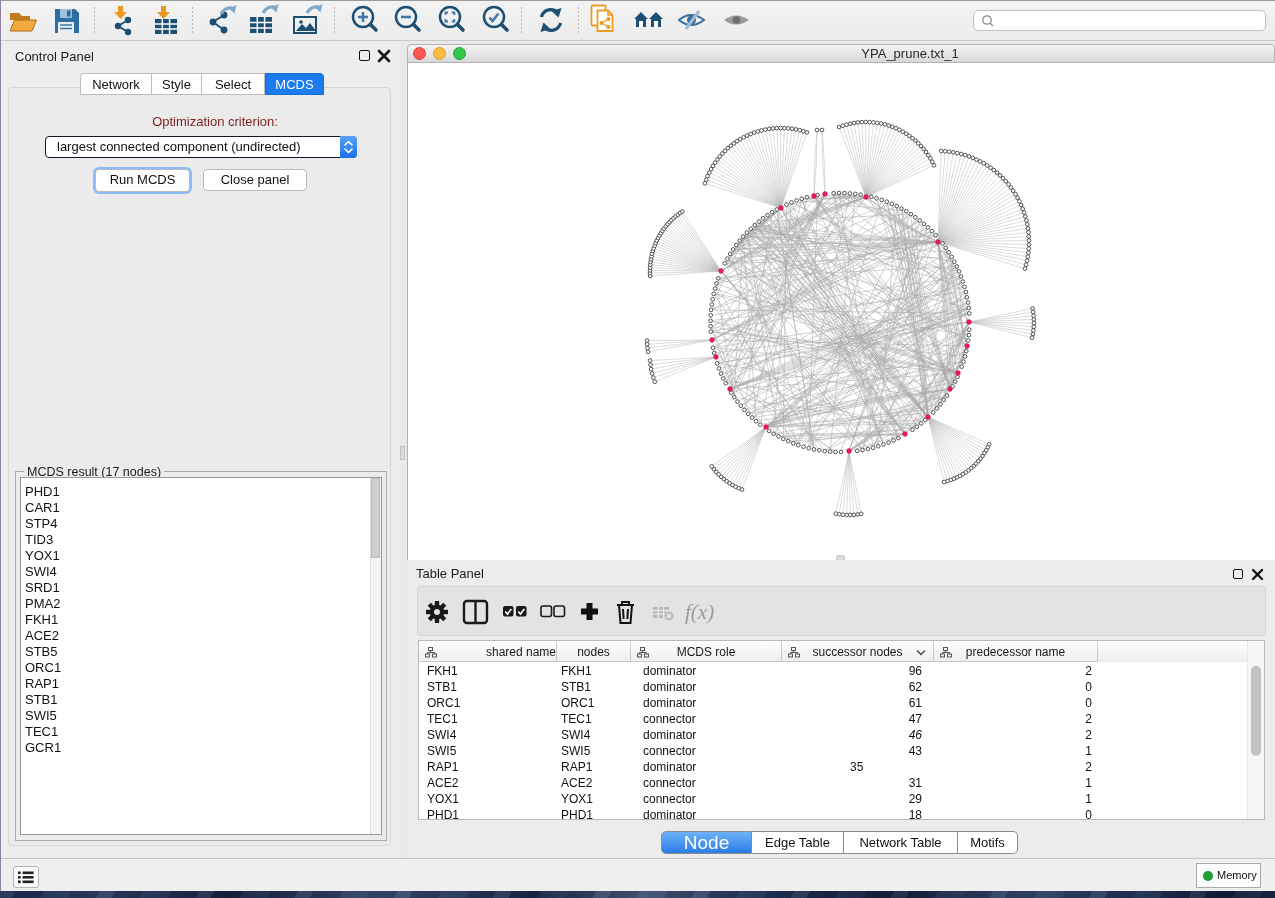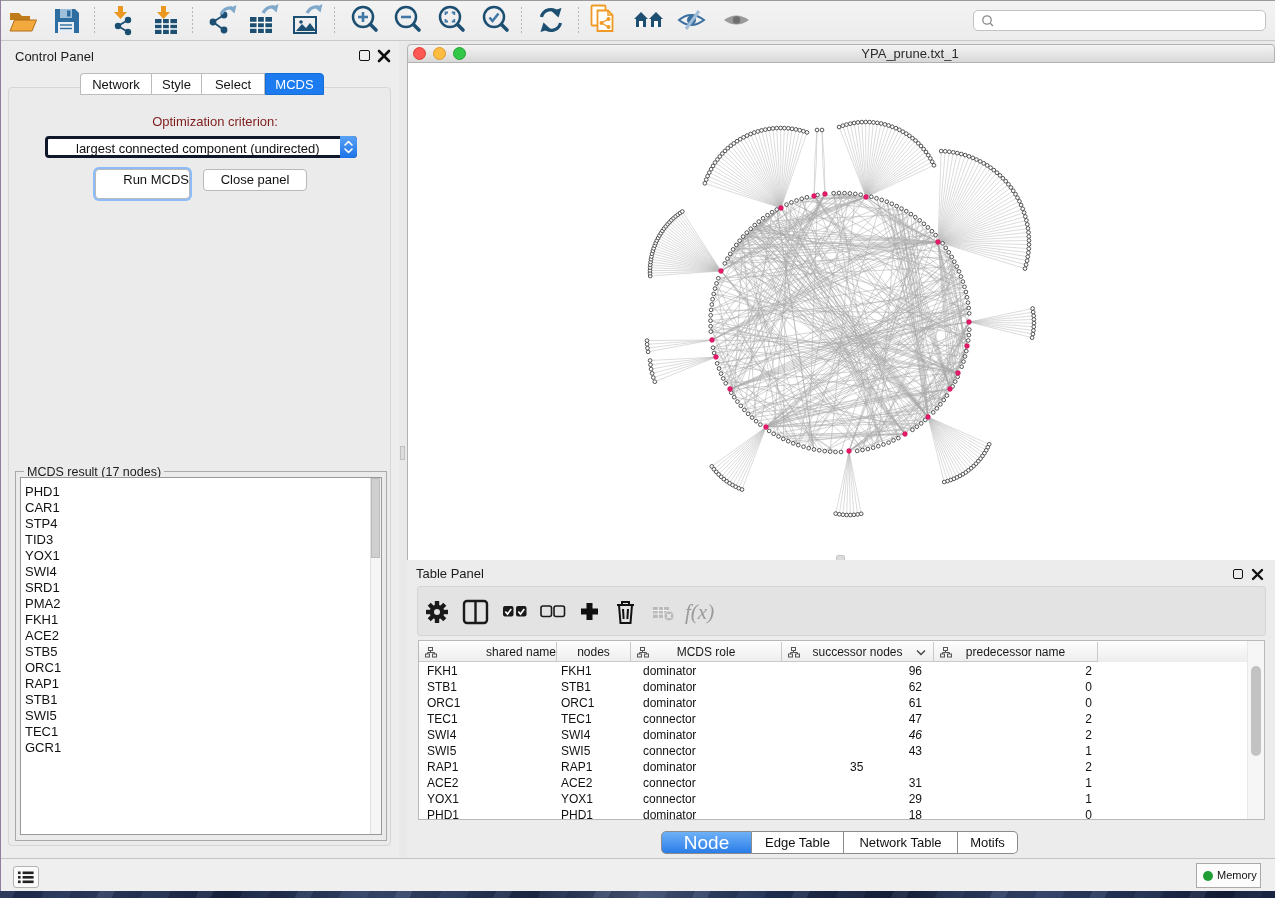--- a/index.html
+++ b/index.html
@@ -159,27 +159,27 @@
   </svg>
 
 <div class="abs" style="left:8px;top:87px;width:383px;height:759px;background:#ebebeb;border:1px solid #d6d6d6;border-radius:4px;"></div>
 
 <div class="abs" style="left:80px;top:73px;width:71px;height:22px;background:#fff;border:1px solid #bcbcbc;border-right:none;border-radius:4px 0 0 0;font-size:13px;color:#111;text-align:center;line-height:21px;">Network</div>
 <div class="abs" style="left:151px;top:73px;width:50px;height:22px;background:#fff;border:1px solid #bcbcbc;border-right:none;font-size:13px;color:#111;text-align:center;line-height:21px;">Style</div>
 <div class="abs" style="left:201px;top:73px;width:64px;height:22px;background:#fff;border:1px solid #bcbcbc;font-size:13px;color:#111;text-align:center;line-height:21px;">Select</div>
 <div class="abs" style="left:265px;top:73px;width:59px;height:22px;background:#1b7bef;border:1px solid #176dd6;border-radius:0 4px 0 0;font-size:13px;color:#fff;text-align:center;line-height:21px;">MCDS</div>
 
 <div class="abs" style="left:15px;top:114px;width:400px;text-align:center;font-size:13px;color:#7f1d1d;">Optimization criterion:</div>
-<div class="abs" style="left:45px;top:136px;width:312px;height:22px;background:#fff;border:3px solid #0f172a;border-radius:4px;font-size:13px;color:#111;line-height:20px;padding-left:28px;">largest connected component (undirected)</div>
+<div class="abs" style="left:45px;top:136px;width:312px;height:22px;background:#fff;border:1px solid #0f172a;border-radius:4px;font-size:13px;color:#111;line-height:20px;padding-left:11px;">largest connected component (undirected)</div>
 <div class="abs" style="left:340px;top:136px;width:17px;height:22px;background:linear-gradient(#59a2f5,#1c72e8);border-radius:0 4px 4px 0;"></div>
 <svg class="abs" style="left:342px;top:139px" width="13" height="16">
     <path d="M3 6 L6.5 2.5 L10 6" fill="none" stroke="#fff" stroke-width="1.6" stroke-linecap="round" stroke-linejoin="round"></path>
     <path d="M3 10 L6.5 13.5 L10 10" fill="none" stroke="#fff" stroke-width="1.6" stroke-linecap="round" stroke-linejoin="round"></path>
   </svg>
-<div class="abs" style="left:95px;top:169px;width:95px;height:30px;background:#fff;border:1px solid #b9b9b9;border-radius:4px;box-shadow:0 0 0 2px #8cbcf8;font-size:13px;color:#111;text-align:right;line-height:20px;">Run MCDS</div>
+<div class="abs" style="left:95px;top:169px;width:95px;height:23px;background:#fff;border:1px solid #b9b9b9;border-radius:4px;box-shadow:0 0 0 2px #8cbcf8;font-size:13px;color:#111;text-align:center;line-height:20px;">Run MCDS</div>
 <div class="abs" style="left:203px;top:169px;width:104px;height:22px;background:#fff;border:1px solid #b9b9b9;border-radius:4px;font-size:13px;color:#111;text-align:center;line-height:20px;">Close panel</div>
 
 <div class="abs" style="left:15px;top:471px;width:372px;height:370px;border:1px solid #a9a9a9;"></div>
 <div class="abs" style="left:24px;top:465px;background:#ebebeb;padding:0 3px;font-size:12.5px;color:#1c1c1c;">MCDS result (17 nodes)</div>
 <div class="abs" style="left:20px;top:477px;width:362px;height:358px;background:#fff;border:1px solid #999;"></div>
 <div class="abs" style="left:25px;top:484px;font-size:13px;color:#111;line-height:16px;">PHD1<br>CAR1<br>STP4<br>TID3<br>YOX1<br>SWI4<br>SRD1<br>PMA2<br>FKH1<br>ACE2<br>STB5<br>ORC1<br>RAP1<br>STB1<br>SWI5<br>TEC1<br>GCR1</div>
 <div class="abs" style="left:370px;top:478px;width:11px;height:356px;background:#f5f5f5;border-left:1px solid #e0e0e0;"></div>
 <div class="abs" style="left:371px;top:478px;width:9px;height:80px;background:#cfcfcf;border:1px solid #bbb;"></div>
 
 <div class="abs" style="left:399px;top:41px;width:8px;height:817px;background:#e9e9e9;"></div>

